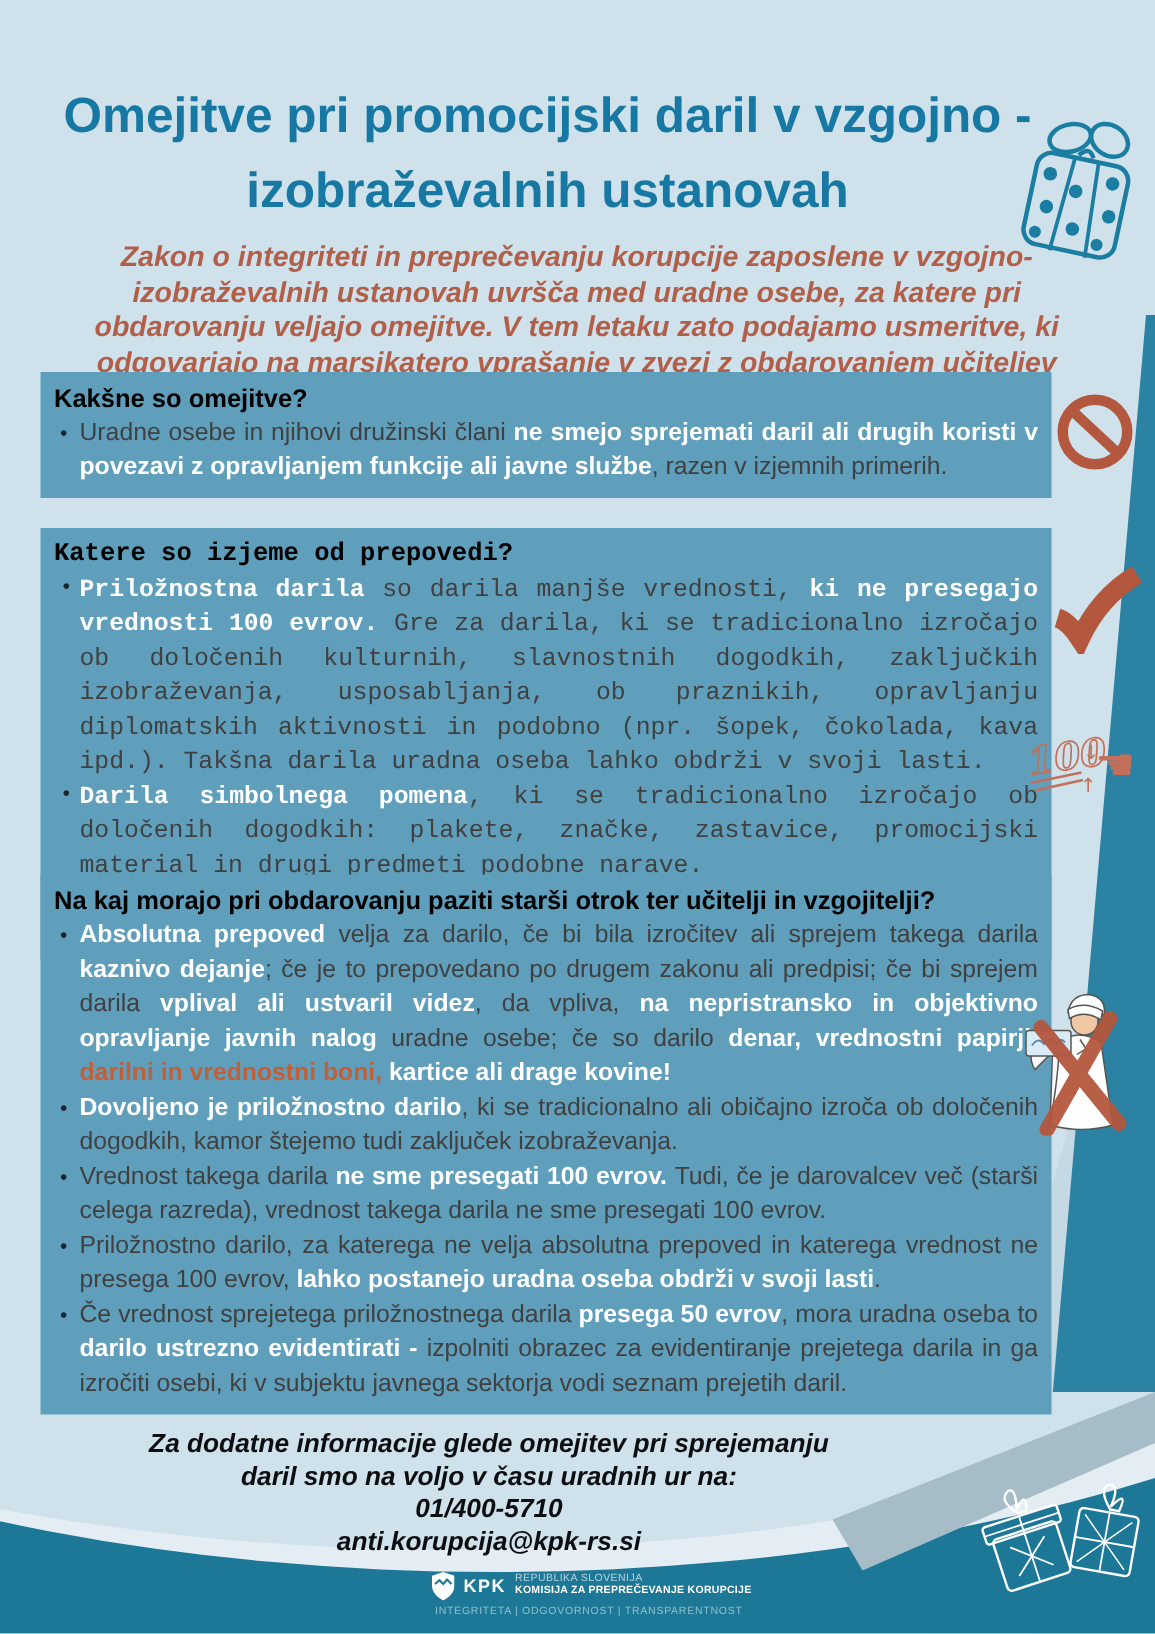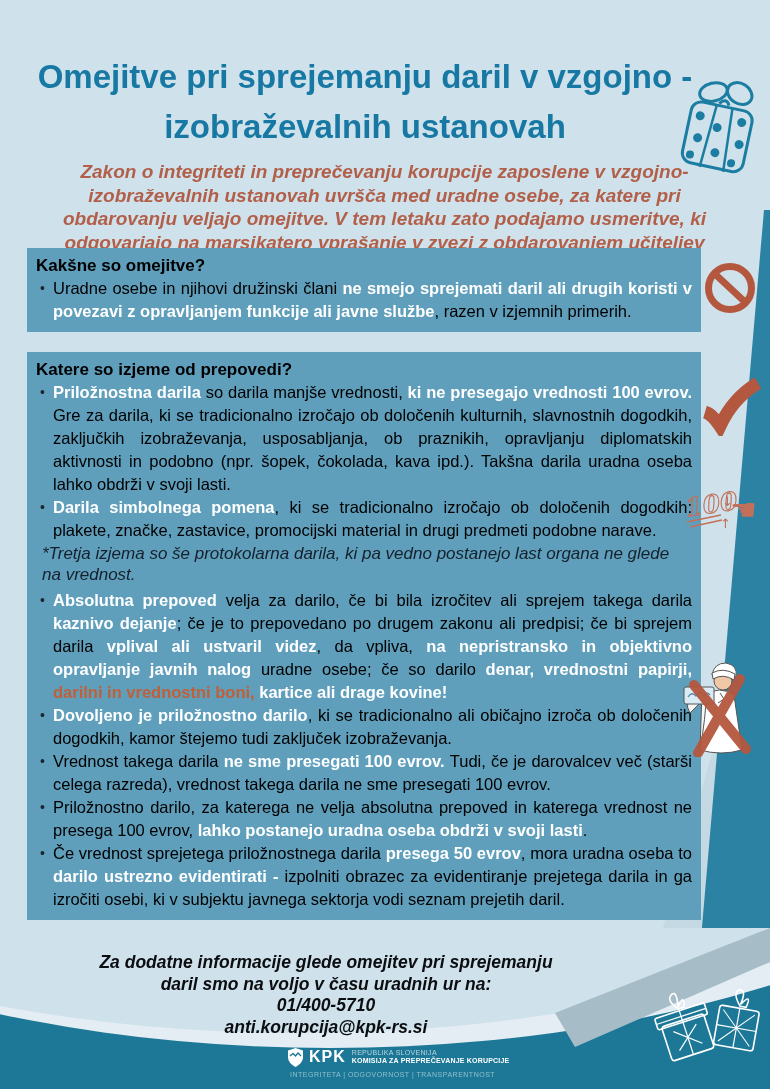--- a/index.html
+++ b/index.html
@@ -23,54 +23,54 @@
     font-size:33px;font-weight:bold;color:#1779a3;line-height:50px;z-index:5;}
   .intro{position:absolute;top:141px;left:57px;width:655px;text-align:center;
     font-size:19px;font-weight:bold;font-style:italic;color:#b25f4a;line-height:23.5px;z-index:5;}
   
   .box{position:absolute;left:27px;width:674px;background:#5f9fbc;
     padding:6px 9px 9px 9px;box-sizing:border-box;z-index:5;}
   .box-heading{font-size:17px;font-weight:bold;color:#000000;line-height:23px;}
   .bullet{position:relative;padding-left:17px;text-align:justify;
     font-size:16.5px;line-height:23px;color:#1b2430;}
   .bullet::before{content:"•";position:absolute;left:4px;top:0;color:#1b2430;font-size:14px;}
-  .seg-plain{color:#000000;}
+  .seg-plain{color:#404040;}
   .seg-strong{color:#ffffff;font-weight:bold;}
   .seg-accent{color:#c05f38;font-weight:bold;}
   .footnote{font-size:17px;font-style:italic;color:#15202c;line-height:21px;padding-left:6px;margin-top:1px;}
-  .box1{top:248px;} .box2{top:352px;} .box3{top:583px;}
+  .box1{top:248px;} .box2{top:352px;font-family:Liberation Mono, monospace;} .box3{top:583px;}
   
   .icon-abs{position:absolute;z-index:6;}
   
   .contact{position:absolute;top:952px;left:20px;width:612px;text-align:center;z-index:6;
     font-size:17.5px;font-weight:bold;font-style:italic;color:#0b0d10;line-height:21.5px;}
   
   .kpk{position:absolute;left:288px;top:1047px;z-index:6;color:#fff;}
   .kpk-row{display:flex;align-items:center;gap:6px;}
-  .kpk-mark{font-size:16px;font-weight:bold;letter-spacing:1px;line-height:20px;text-align:right;}
+  .kpk-mark{font-size:12px;font-weight:bold;letter-spacing:1px;line-height:20px;text-align:right;}
   .kpk-lines{display:flex;flex-direction:column;line-height:8px;}
   .kpk-l1{font-size:7px;color:#b9d4de;letter-spacing:.3px;}
   .kpk-l2{font-size:7px;font-weight:bold;color:#ffffff;letter-spacing:.2px;}
   .kpk-tag{margin-top:4px;font-size:7px;color:#8fc0cf;letter-spacing:.5px;text-align:left;padding-left:2px;}
 </style>
 </head>
 <body>
 
 <div class="wedge wedge-light"></div>
 <div class="wedge wedge-teal-sliver"></div>
 
 <div class="footer-decor">
   <div class="fd-teal"></div>
   <div class="fd-arc2"></div>
   <div class="fd-arc1"></div>
   <div class="fd-gray"></div>
 </div>
 
 <h1 class="title">
-  <div>Omejitve pri sprejemanju daril v vzgojno -</div>
+  <div>Omejitve pri promocijski daril v vzgojno -</div>
   <div>izobraževalnih ustanovah</div>
 </h1>
 
 <svg class="icon-abs" style="left:668px;top:58px;" width="100" height="140" viewBox="0 0 100 140">
   <g fill="none" stroke="#1a7da1" stroke-width="3" transform="rotate(12 50 80)">
     <rect x="18" y="48" width="62" height="62" rx="10"></rect>
     <path d="M42 48 L38 112 M58 48 L62 112" stroke-width="2.5"></path>
     <ellipse cx="36" cy="36" rx="14" ry="9" transform="rotate(-25 36 36)"></ellipse>
     <ellipse cx="62" cy="32" rx="13" ry="10" transform="rotate(20 62 32)"></ellipse>
     <path d="M44 46 Q50 38 54 46"></path>
@@ -113,20 +113,21 @@
 <svg class="icon-abs" style="left:684px;top:484px;" width="84" height="56" viewBox="0 0 84 56">
   <text x="2" y="30" font-size="25" font-style="italic" font-weight="bold" font-family="DejaVu Serif, serif" fill="none" stroke="#c2705a" stroke-width="1.1" transform="rotate(-8 20 25)">100</text>
   <line x1="3" y1="38" x2="37" y2="31" stroke="#c2705a" stroke-width="1.6"></line>
   <line x1="6" y1="43" x2="38" y2="36" stroke="#c2705a" stroke-width="1.6"></line>
   <text x="38" y="22" font-size="13" fill="#c2705a" font-family="DejaVu Sans, sans-serif">↓</text>
   <text x="36" y="44" font-size="13" fill="#c2705a" font-family="DejaVu Sans, sans-serif">↑</text>
   <text x="46" y="36" font-size="30" fill="#c2705a" font-family="DejaVu Sans, sans-serif">☚</text>
 </svg>
 
 <section class="box box3">
+  <div class="box-heading">Na kaj morajo pri obdarovanju paziti starši otrok ter učitelji in vzgojitelji?</div>
   <div class="bullet"><span class="seg-strong">Absolutna prepoved </span><span class="seg-plain">velja za darilo, če bi bila izročitev ali sprejem takega darila </span><span class="seg-strong">kaznivo dejanje</span><span class="seg-plain">; če je to prepovedano po drugem zakonu ali predpisi; če bi sprejem darila </span><span class="seg-strong">vplival ali ustvaril videz</span><span class="seg-plain">, da vpliva, </span><span class="seg-strong">na nepristransko in objektivno opravljanje javnih nalog </span><span class="seg-plain">uradne osebe; če so darilo </span><span class="seg-strong">denar, vrednostni papirji, </span><span class="seg-accent">darilni in vrednostni boni, </span><span class="seg-strong">kartice ali drage kovine!</span></div>
   <div class="bullet"><span class="seg-strong">Dovoljeno je priložnostno darilo</span><span class="seg-plain">, ki se tradicionalno ali običajno izroča ob določenih dogodkih, kamor štejemo tudi zaključek izobraževanja.</span></div>
   <div class="bullet"><span class="seg-plain">Vrednost takega darila </span><span class="seg-strong">ne sme presegati 100 evrov. </span><span class="seg-plain">Tudi, če je darovalcev več (starši celega razreda), vrednost takega darila ne sme presegati 100 evrov.</span></div>
   <div class="bullet"><span class="seg-plain">Priložnostno darilo, za katerega ne velja absolutna prepoved in katerega vrednost ne presega 100 evrov, </span><span class="seg-strong">lahko postanejo uradna oseba obdrži v svoji lasti</span><span class="seg-plain">.</span></div>
   <div class="bullet"><span class="seg-plain">Če vrednost sprejetega priložnostnega darila </span><span class="seg-strong">presega 50 evrov</span><span class="seg-plain">, mora uradna oseba to </span><span class="seg-strong">darilo ustrezno evidentirati -</span><span class="seg-plain"> izpolniti obrazec za evidentiranje prejetega darila in ga izročiti osebi, ki v subjektu javnega sektorja vodi seznam prejetih daril.</span></div>
 </section>
 
 <svg class="icon-abs" style="left:676px;top:655px;" width="86" height="102" viewBox="0 0 86 102">
 
   <g stroke="#555" stroke-width="1">

